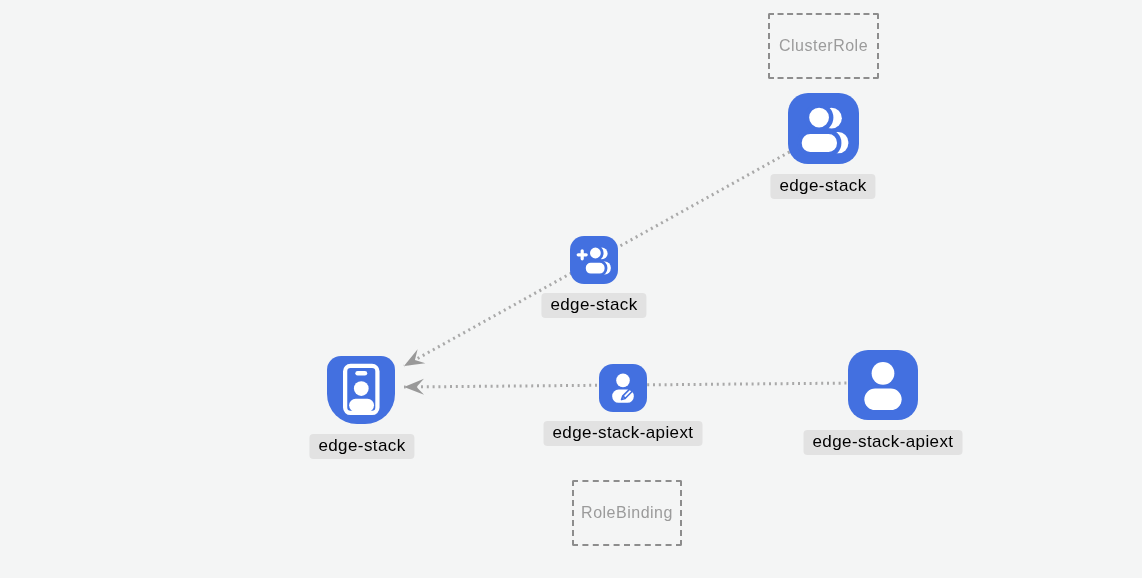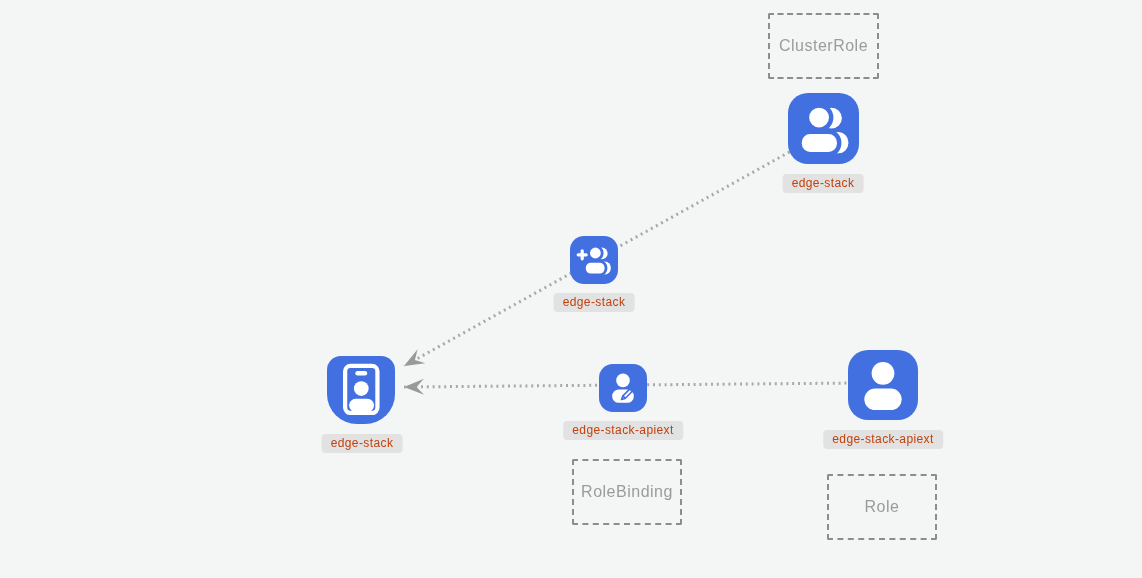--- a/index.html
+++ b/index.html
@@ -46,22 +46,22 @@
   }
   .node-icon svg {
     width: 100%;
     height: 100%;
     display: block;
   }
   .node-label {
     position: absolute;
     transform: translateX(-50%);
     background: #e2e2e2;
-    color: #c2410c;
-    font-size: 12px;
+    color: #000000;
+    font-size: 17px;
     letter-spacing: 0.4px;
     padding: 2px 9px 3px 9px;
     border-radius: 4px;
     white-space: nowrap;
     z-index: 3;
   }
 </style>
 </head>
 <body>
 
@@ -73,25 +73,22 @@
         <path d="M21,9 L1,1 L8.5,9 L1,17 Z" fill="#999999"></path>
       </marker>
     </defs>
     <line x1="820" y1="135" x2="404" y2="366" stroke="#a9a9a9" stroke-width="3" stroke-dasharray="2 3.8" marker-end="url(#dart)"></line>
     <line x1="858" y1="383" x2="404" y2="387" stroke="#a9a9a9" stroke-width="3" stroke-dasharray="2 3.8" marker-end="url(#dart)"></line>
   </svg>
 
   <div class="type-box" style="left:768px; top:13px; width:111px; height:66px;">
     <span>ClusterRole</span>
   </div>
-  <div class="type-box" style="left:572px; top:459px; width:110px; height:66px;justify-content:center;">
+  <div class="type-box" style="left:572px; top:480px; width:110px; height:66px;justify-content:center;">
     <span>RoleBinding</span>
-  </div>
-  <div class="type-box" style="left:827px; top:474px; width:110px; height:66px;">
-    <span>Role</span>
   </div>
 
   <div class="node-icon" style="left:788px; top:93px; width:71px; height:71px; border-radius:20px;">
     <span>
       <svg viewBox="0 0 24 24" width="71" height="71">
         <g fill="#ffffff">
           <circle cx="14.7" cy="8.5" r="3.5"></circle>
           <rect x="9.2" y="13.2" width="11.2" height="7.2" rx="3.4"></rect>
         </g>
         <g fill="#ffffff" stroke="#4370e0" stroke-width="1.5">

